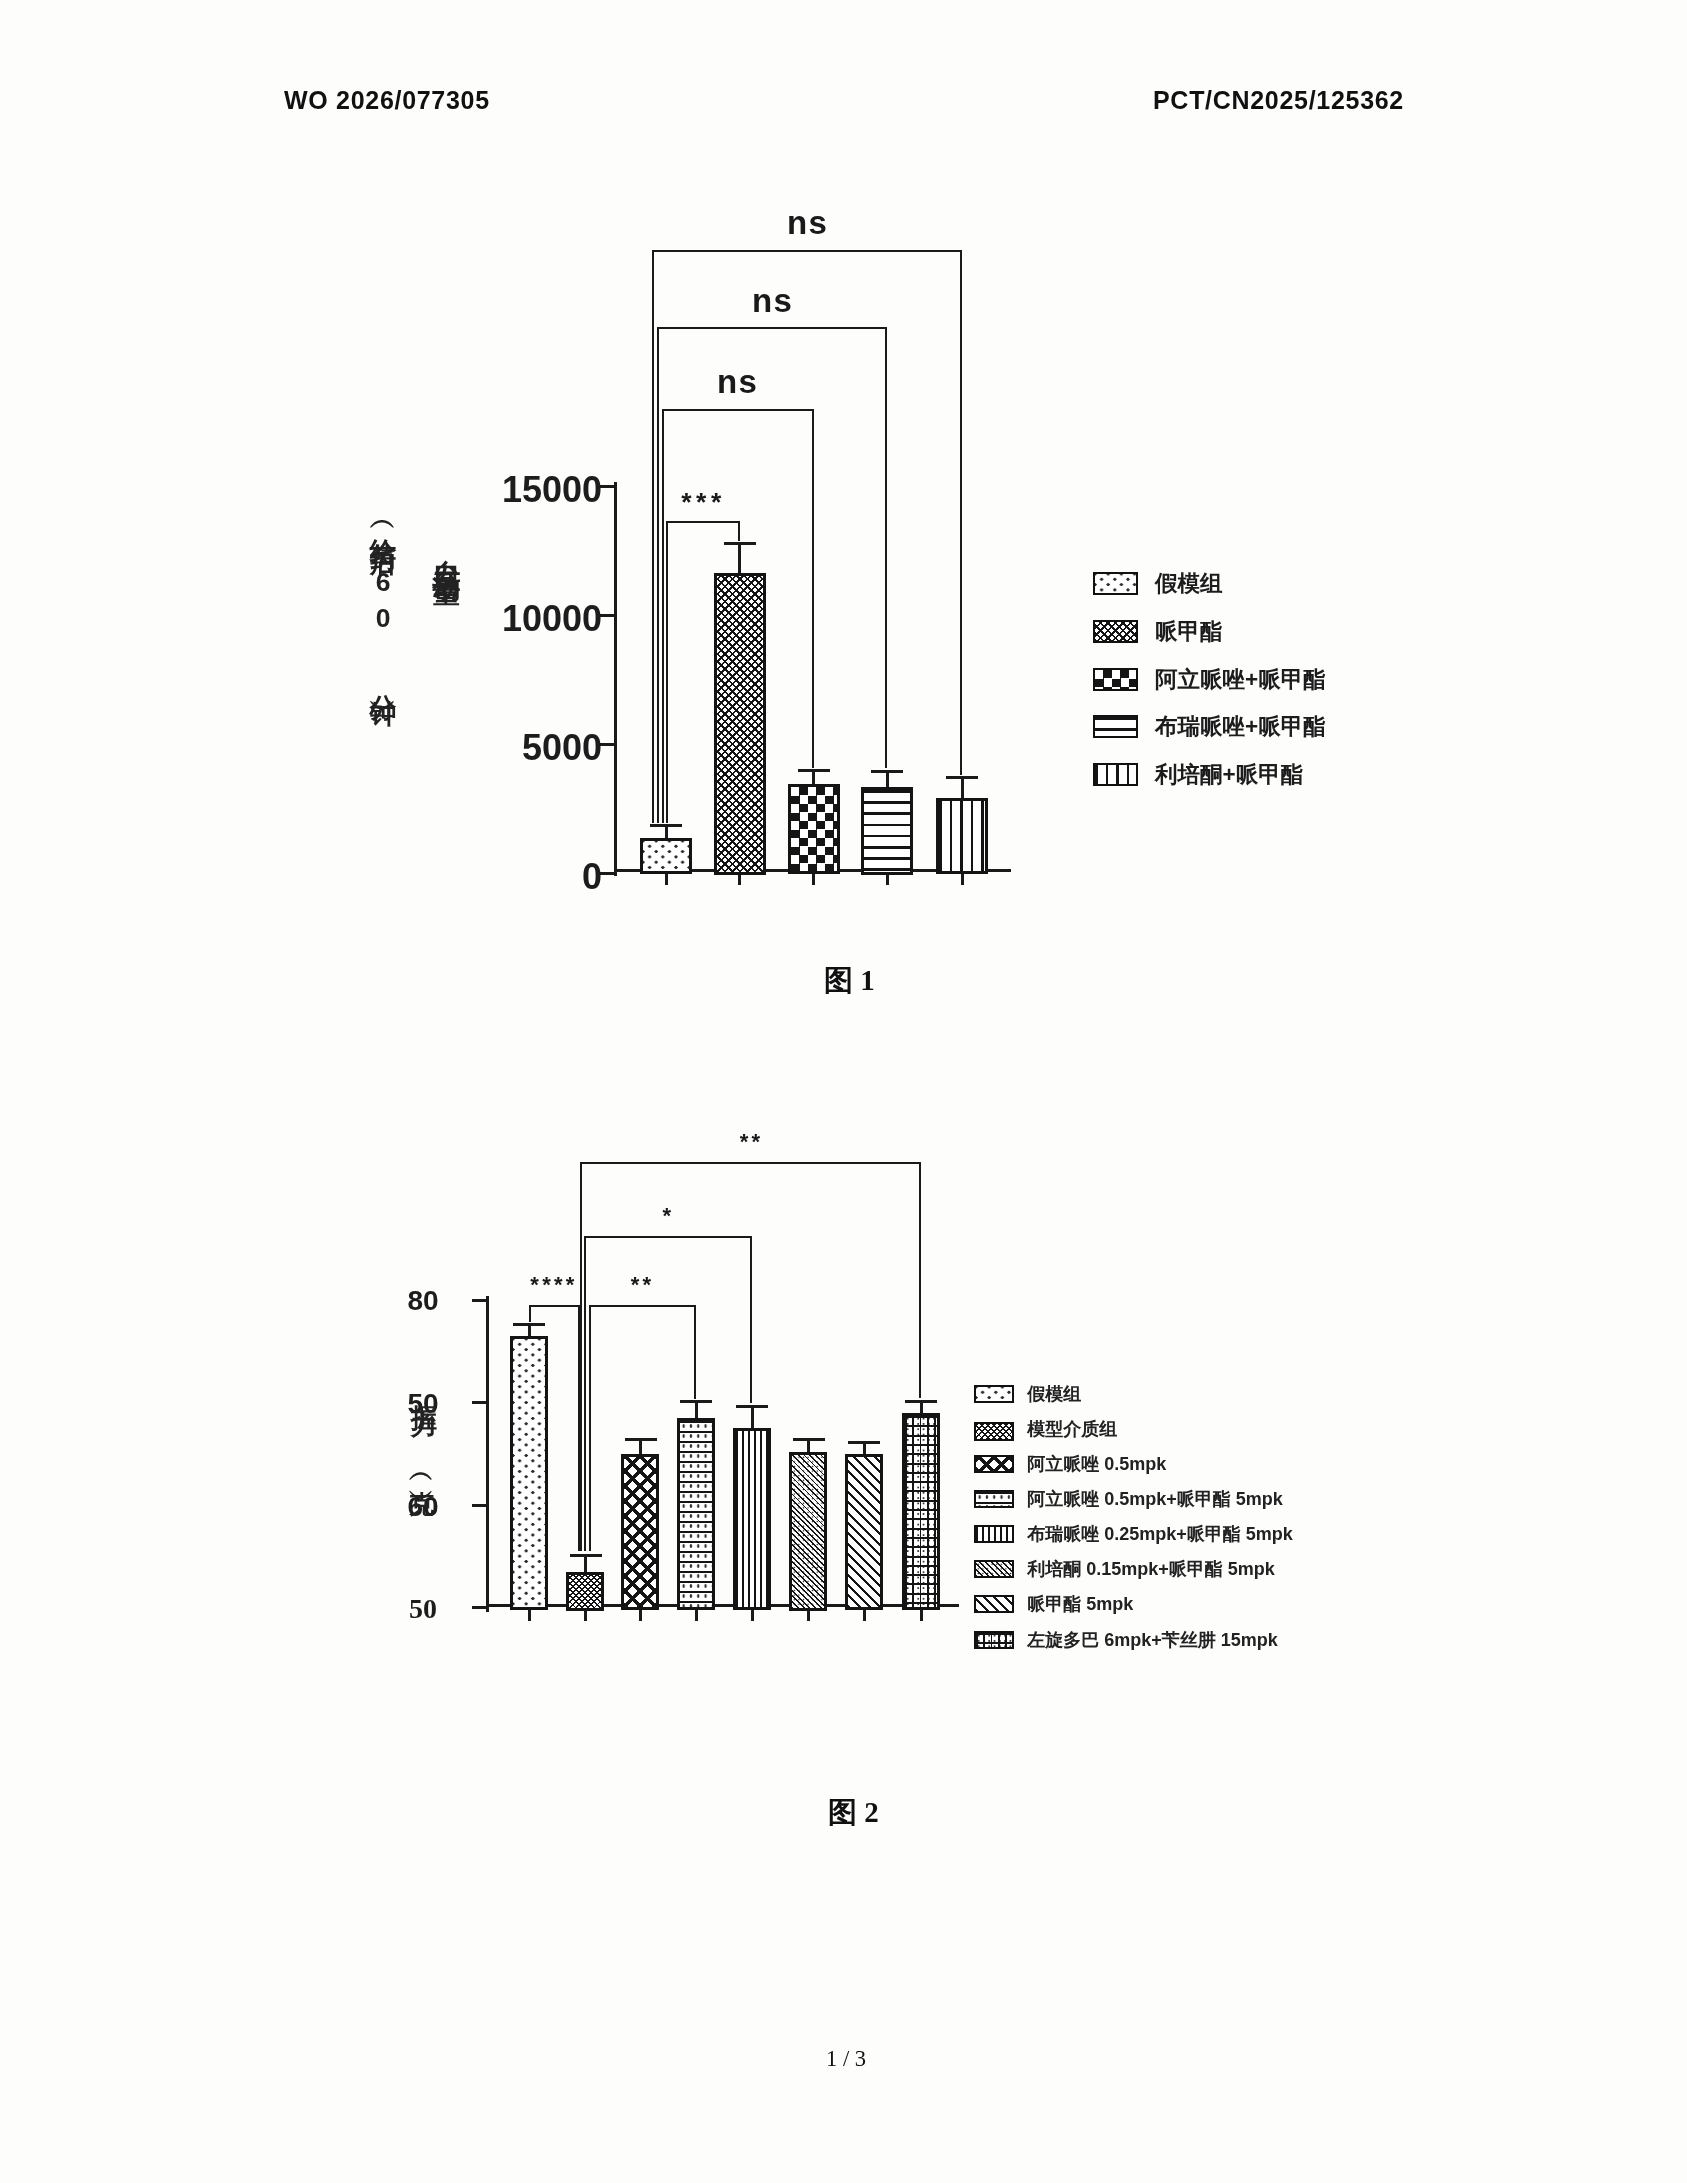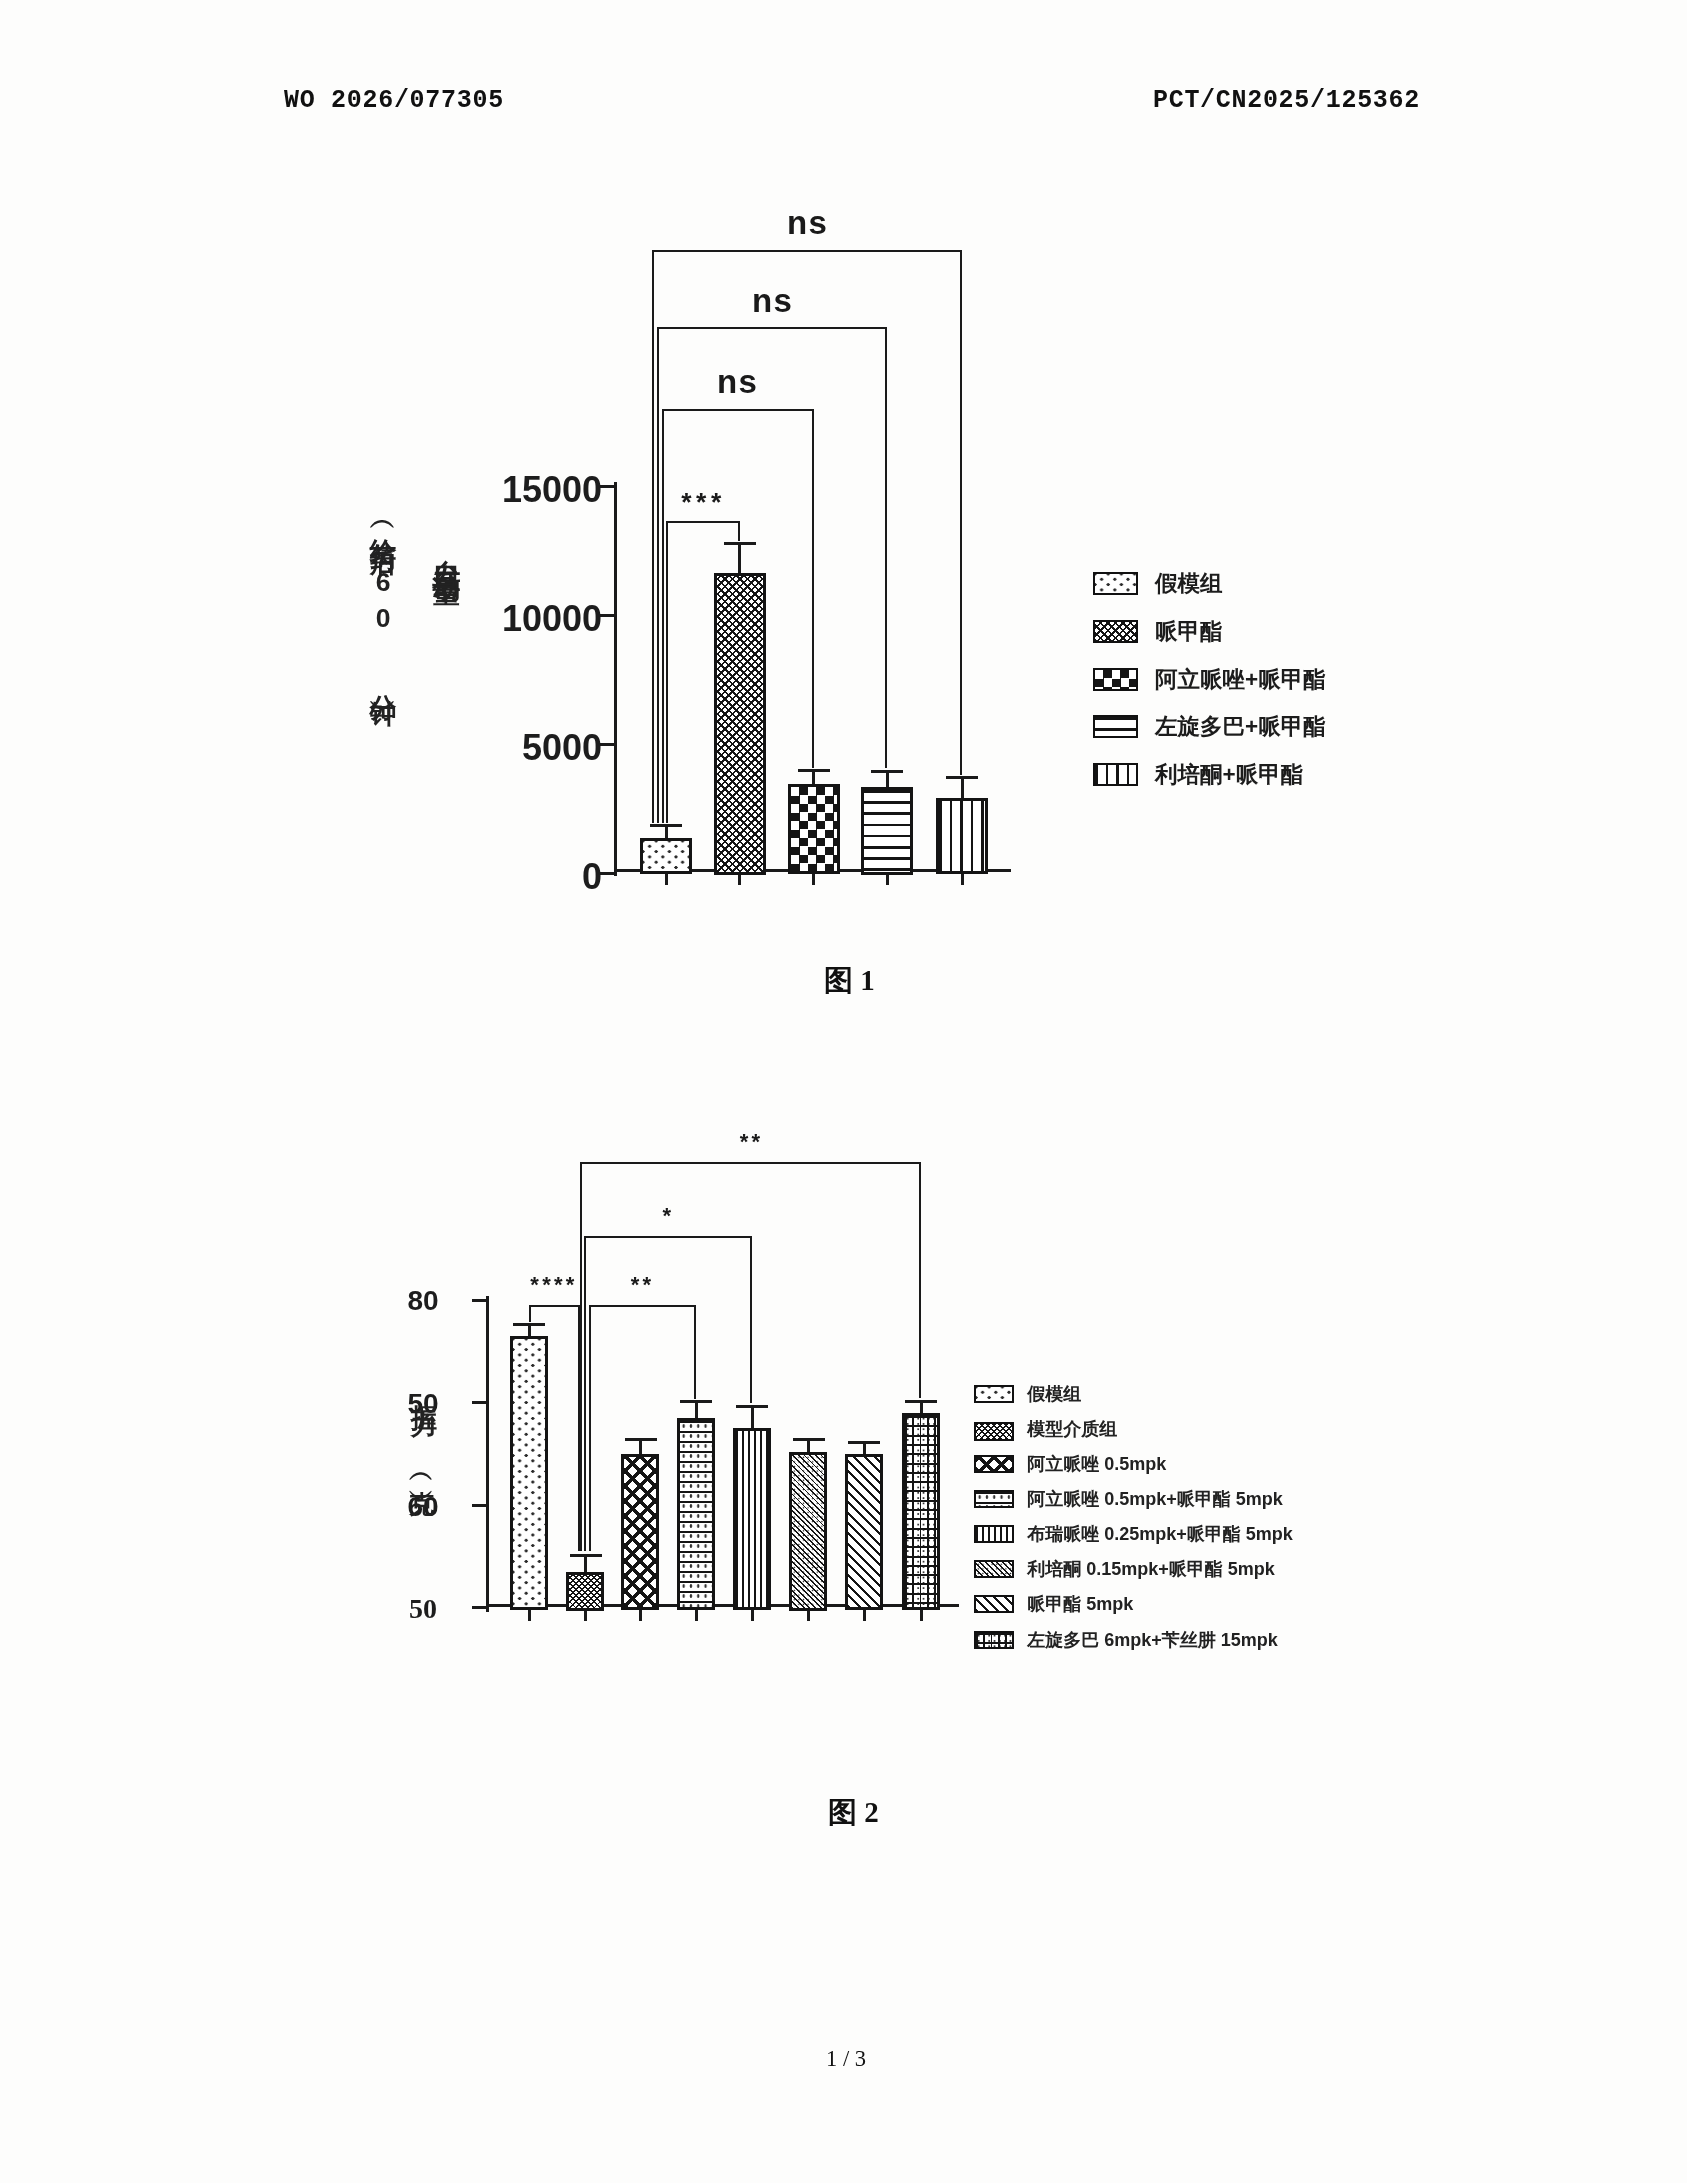--- a/index.html
+++ b/index.html
@@ -1,20 +1,20 @@
 <!DOCTYPE html>
 <html style="font-size:10.6px"><head>
 <meta charset="utf-8">
 <style>
   html,body{margin:0;padding:0;background:#888;}
   .page{position:relative;width:1687px;height:2183px;background:#fdfdfc;margin:0 auto;
         font-family:"Liberation Sans",sans-serif;color:#161616;overflow:hidden;}
   .abs{position:absolute;}
   .line{position:absolute;background:#1a1a1a;}
-  .hdr{position:absolute;top:86px;font-weight:700;font-size:25px;letter-spacing:0.7px;color:#111;font-family:Liberation Mono, monospace;}
+  .hdr{position:absolute;top:86px;font-weight:700;font-size:25px;letter-spacing:0.7px;color:#111;}
   .ticklab{position:absolute;text-align:right;font-weight:700;color:#1d1d1d;}
   .t1{width:132px;font-size:36px;}
   .t2{width:106px;font-size:28px;text-align:center;}
   .vlab{position:absolute;writing-mode:vertical-rl;text-orientation:upright;
         font-size:28px;font-weight:600;letter-spacing:5.3px;color:#222;}
   .sig{position:absolute;text-align:center;font-weight:700;color:#1a1a1a;}
   .sig-ns{font-size:33px;width:93px;letter-spacing:1.3px;}
   .sig-st1{font-size:26.5px;width:99px;letter-spacing:4.6px;}
   .sig-st2{font-size:22px;letter-spacing:3.3px;}
   .bar{position:absolute;background-color:#fff;border:3.3px solid #141414;box-sizing:border-box;}
@@ -124,21 +124,21 @@
   <div class="lg1-item" style="top:616px;">
     <span class="swatch p-diamond"></span>
     <span class="lg-label">哌甲酯</span>
   </div>
   <div class="lg1-item" style="top:664px;">
     <span class="swatch p-checker"></span>
     <span class="lg-label">阿立哌唑+哌甲酯</span>
   </div>
   <div class="lg1-item" style="top:711px;">
     <span class="swatch p-hlines"></span>
-    <span class="lg-label">左旋多巴+哌甲酯</span>
+    <span class="lg-label">布瑞哌唑+哌甲酯</span>
   </div>
   <div class="lg1-item" style="top:759px;">
     <span class="swatch p-vlines"></span>
     <span class="lg-label">利培酮+哌甲酯</span>
   </div>
 
   <span class="caption" style="left:824px;top:961px;">图 1</span>
 
   <div class="abs" id="fig2-canvas">
       <div class="line" style="left: 486px; top: 1296px; width: 3.3px; height: 316px;"></div>

